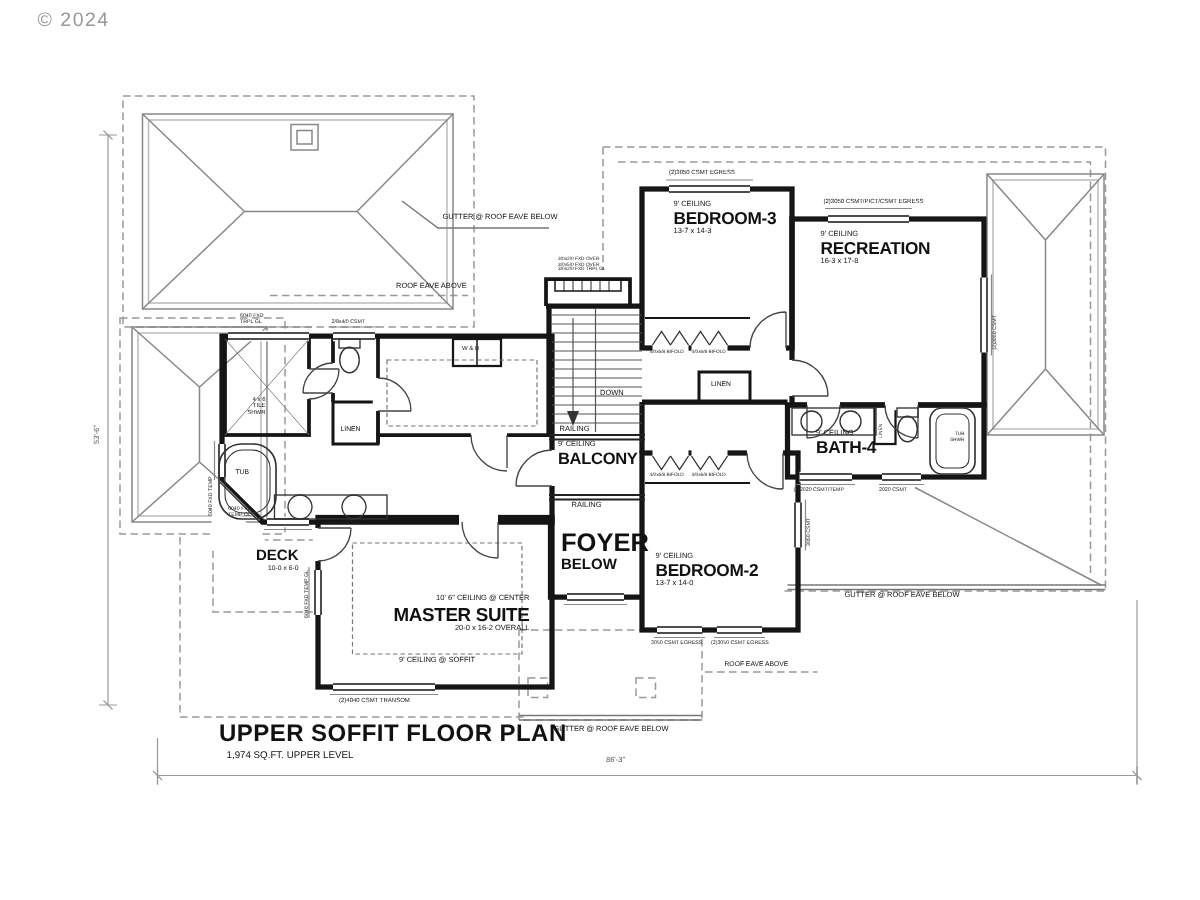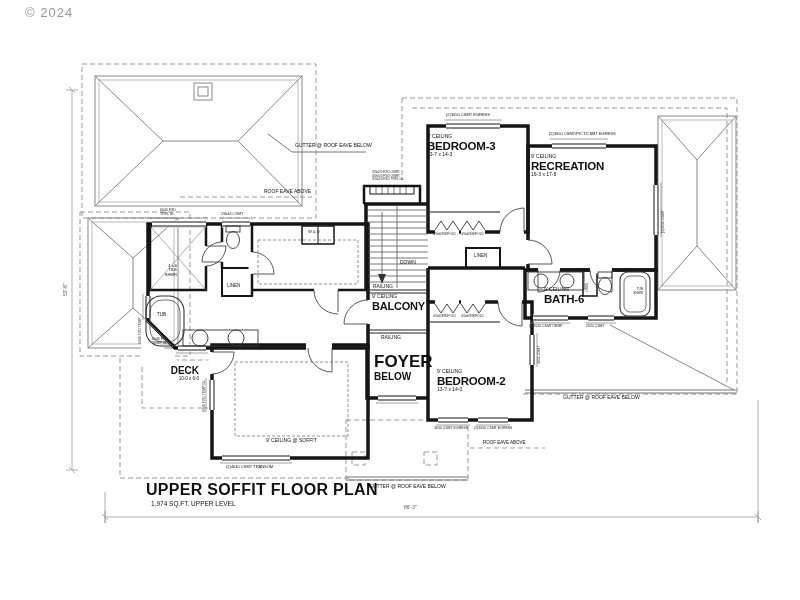--- a/index.html
+++ b/index.html
@@ -223,50 +223,55 @@
     <circle cx="567" cy="281" r="7" stroke-width="0.9"></circle>
     <rect x="598" y="272" width="14" height="6" stroke-width="0.9"></rect>
     <ellipse cx="605" cy="286" rx="6.5" ry="8.5" stroke-width="0.9"></ellipse>
     <rect x="620" y="272" width="30" height="44" rx="8"></rect>
     <rect x="624" y="276" width="22" height="36" rx="6" stroke-width="0.7"></rect>
   </g>
 </svg>
 
 <div class="lbl copy" style="left:25px;top:6px">© 2024</div>
 
-<div class="lbl" style="left:427px;top:134px">
+<div class="lbl" style="left:449px;top:134px">
   <span class="c">9' CEILING</span>
   <span class="n">BEDROOM-3</span>
   <span class="s">13-7 x 14-3</span>
 </div>
 
-<div class="lbl" style="left:531px;top:154px">
+<div class="lbl" style="left:547px;top:154px">
   <span class="c">9' CEILING</span>
   <span class="n">RECREATION</span>
   <span class="s">16-3 x 17-8</span>
 </div>
 
 
 
 <div class="lbl" style="left:372px;top:294px">
   <span class="c">9' CEILING</span>
   <span class="n" style="font-size:11px">BALCONY</span>
 </div>
 
 <div class="lbl" style="left:544px;top:287px">
   <span class="c">9' CEILING</span>
-  <span class="n">BATH-6</span>
+  <span class="n">BATH-4</span>
 </div>
 
 <div class="lbl" style="left:437px;top:369px">
   <span class="c">9' CEILING</span>
   <span class="n">BEDROOM-2</span>
   <span class="s">13-7 x 14-0</span>
 </div>
 
+<div class="lbl center" style="left:233px;top:397px;width:120px">
+  <span class="c">10' 6" CEILING @ CENTER</span>
+  <span class="n-lg">MASTER SUITE</span>
+  <span class="s">20-0 x 16-2 OVERALL</span>
+</div>
 <div class="lbl t5" style="left:266px;top:438px">9' CEILING @ SOFFIT</div>
 
 <div class="lbl center" style="left:155px;top:365px;width:44px">
   <span class="n-md">DECK</span>
   <span class="t45">10-0 x 6-0</span>
 </div>
 
 <div class="lbl" style="left:374px;top:352px">
   <span style="font-weight:bold;font-size:17px">FOYER</span>
   <span style="font-weight:bold;font-size:10px">BELOW</span>

